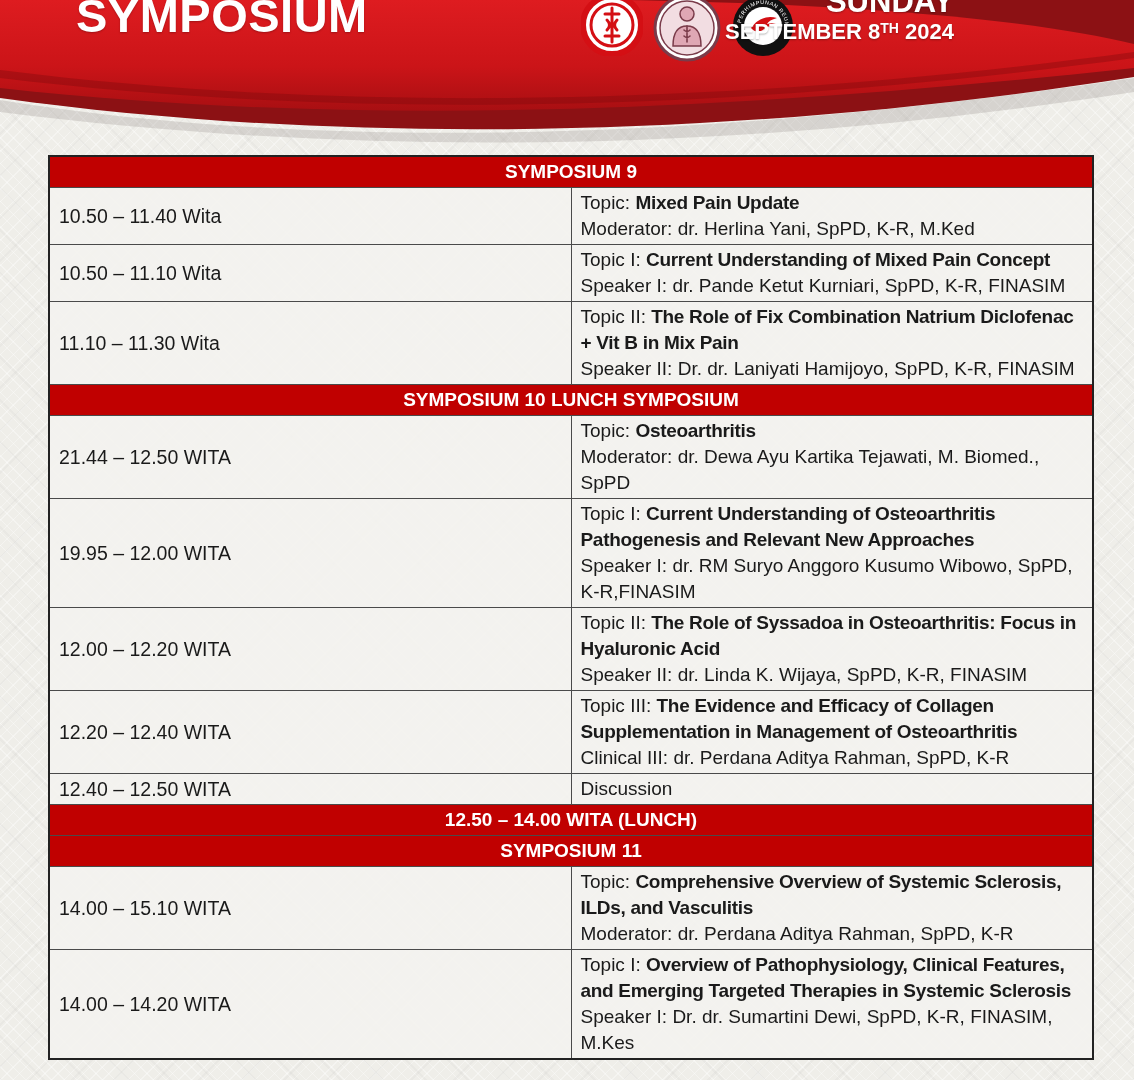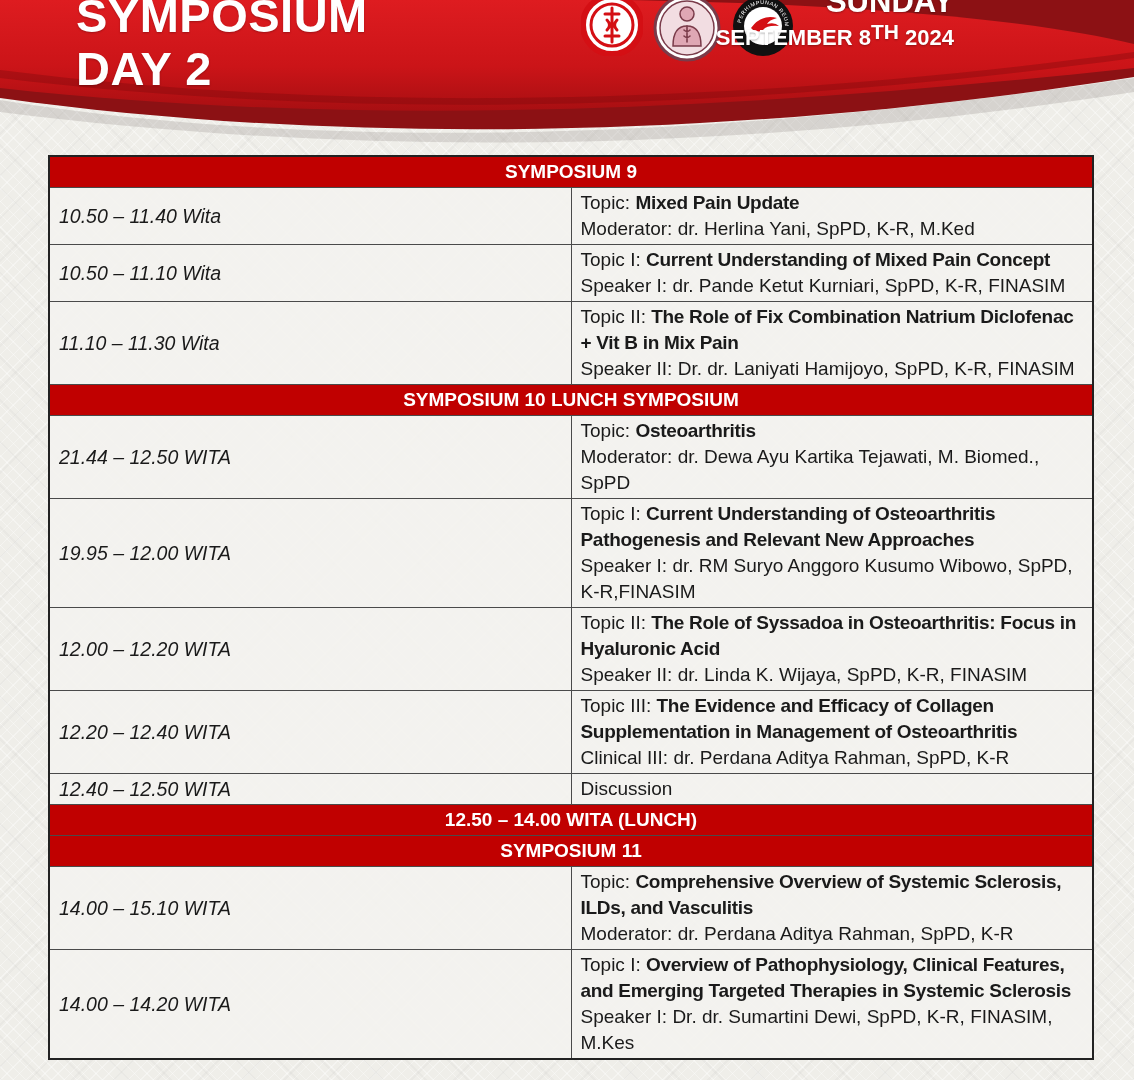--- a/index.html
+++ b/index.html
@@ -19,40 +19,40 @@
     position:absolute;top:-11px;left:76px;color:#fff;font-weight:700;
     font-size:47px;line-height:1.13;letter-spacing:0.5px;white-space:pre-line;
     text-shadow:0 1px 2px rgba(0,0,0,0.25);
   }
   .date-block{
     position:absolute;top:-15px;right:16px;text-align:right;color:#fff;
     font-weight:700;line-height:1.12;text-shadow:0 1px 2px rgba(0,0,0,0.3);
   }
   .date-day{font-size:31px;display:block;}
   .date-main{font-size:22px;text-align:center;}
-  .date-sup{font-size:21px;vertical-align:super;letter-spacing:0;}
+  .date-sup{font-size:14px;vertical-align:super;letter-spacing:0;}
   .logos{position:absolute;left:581px;top:-6px;display:flex;align-items:flex-start;gap:10px;}
 
   .schedule{
     position:absolute;left:48px;top:155px;width:1046px;
     border-collapse:collapse;table-layout:fixed;
     font-size:19px;
   }
   .schedule td{
     border:1px solid #4a4a4a;vertical-align:middle;
     padding:2px 9px;line-height:26px;
     background:rgba(243,242,239,0.92);
   }
   .schedule{border:2px solid #222;}
   .section-header{
     background:#C00000 !important;color:#fff;font-weight:700;
     text-align:center;padding:1px 6px;line-height:26px;
     border-color:#6e0000;
   }
-  .time-cell{width:209px;white-space:nowrap;padding-left:9px;font-size:19.5px;font-style:italic;}
+  .time-cell{width:209px;white-space:nowrap;padding-left:9px;font-size:19.5px;}
   .content-cell .line{white-space:normal;}
   .content-cell .b{font-weight:700;letter-spacing:-0.3px;}
 </style>
 </head>
 <body>
 
 <div class="header">
   <svg class="ribbon" width="1134" height="165" viewBox="0 0 1134 165" aria-hidden="true">
     <defs>
       <linearGradient id="brightRed" x1="0" y1="0" x2="0" y2="1">
@@ -64,21 +64,21 @@
 
     <path d="M0,100 C 320,152 720,140 1134,78 L1134,92 C 760,150 380,160 0,112 Z" fill="rgba(150,145,140,0.28)"></path>
 
     <path d="M0,0 H1134 V77 C 760,136 360,148 0,98 Z" fill="#8C1114"></path>
 
     <path d="M0,0 H620 C 880,4 1040,22 1134,44 L1134,68 C 760,108 380,130 0,88 Z" fill="url(#brightRed)"></path>
 
     <path d="M0,70 C 380,118 780,100 1134,52 L1134,58 C 780,106 380,124 0,78 Z" fill="rgba(120,10,12,0.35)"></path>
   </svg>
 
-  <div class="title"><span>SYMPOSIUM</span><br><span>DAY 2</span></div>
+  <div class="title"><span>SYMPOSIUM</span><br></div>
 
   <div class="logos">
 
     <svg width="62" height="62" viewBox="0 0 62 62">
       <circle cx="31" cy="31" r="29" fill="#fff" stroke="#D40F14" stroke-width="6"></circle>
       <circle cx="31" cy="31" r="21" fill="none" stroke="#D40F14" stroke-width="3"></circle>
       <path d="M31 14 v34 M24 20 h14 M24 42 h14 M26 26 q5 5 0 10 M36 26 q-5 5 0 10" fill="none" stroke="#D40F14" stroke-width="3" stroke-linecap="round"></path>
     </svg>
 
     <svg width="68" height="68" viewBox="0 0 68 68">

